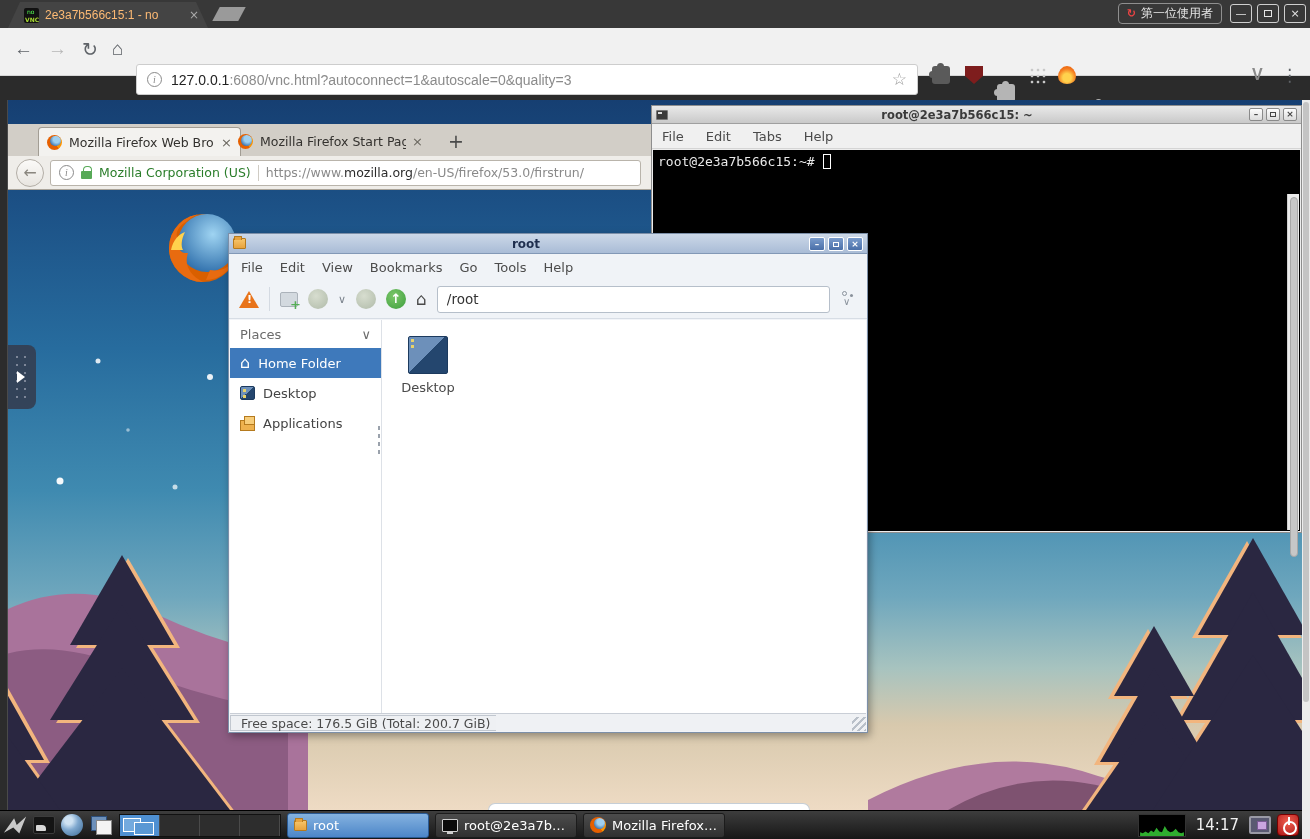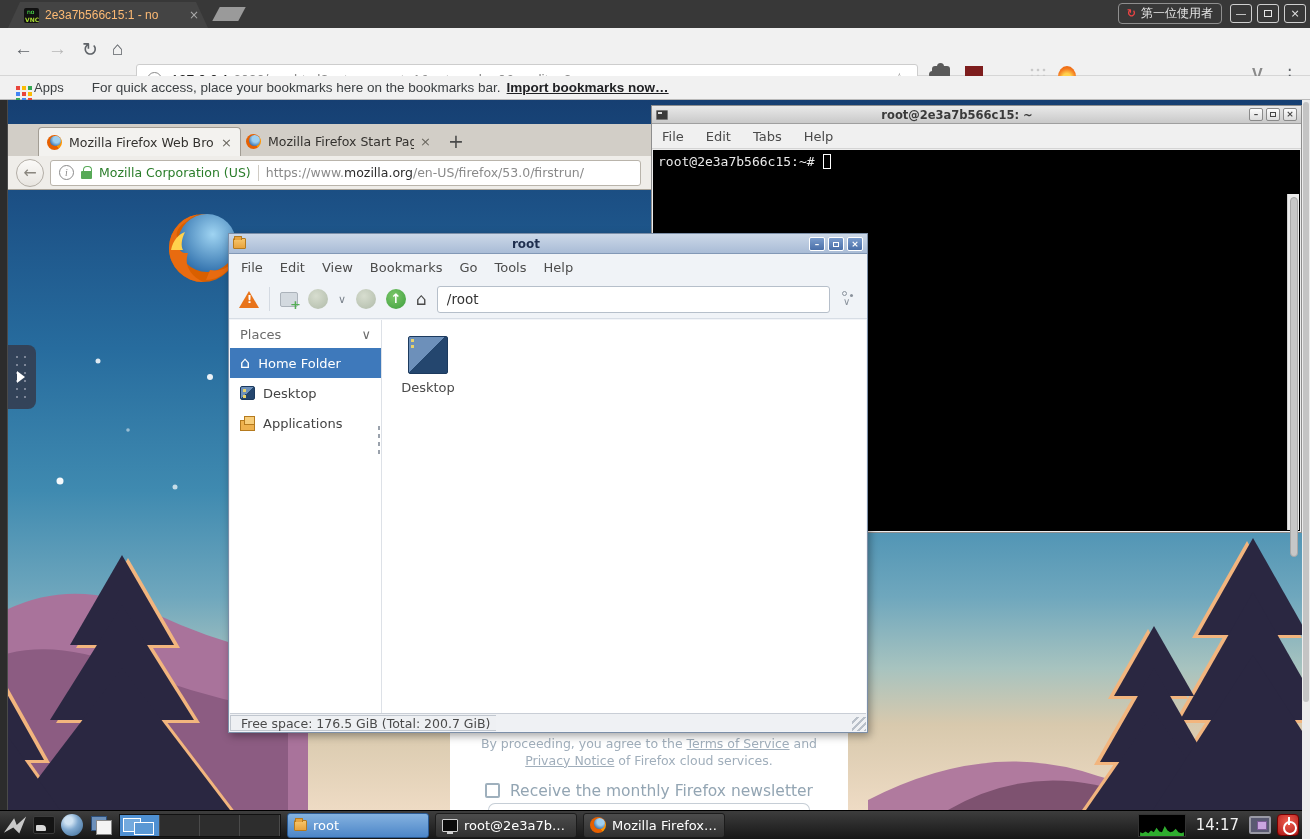--- a/index.html
+++ b/index.html
@@ -217,26 +217,20 @@
     <div class="abs ext puzzle" style="left:1122px; background:#b5b5b5;"></div>
     <div class="abs ext puzzle" style="left:1154px; background:#5a5a5a;"></div>
     <div class="abs ext chatglobe" style="left:1187px;"></div>
     <div class="abs ext proxyoff" style="left:1220px;">
       <span class="badge">off</span>
     </div>
     <span class="abs vimv" style="left:1252px; top:38px;">V</span>
     <span class="abs" id="chrome-menu-dots">⋮</span>
   </div>
 
-  <div class="abs" id="bookmarks-bar">
-    <div id="apps-grid"></div>
-    <span id="apps-label">Apps</span>
-    <span id="bm-hint">For quick access, place your bookmarks here on the bookmarks bar.</span>
-    <span id="bm-import">Import bookmarks now…</span>
-  </div>
 
   <div class="abs" id="vnc-area">
 
     <svg class="abs" id="wallpaper" viewBox="0 0 1294 710">
       <defs>
         <linearGradient id="sky" x1="0" y1="0" x2="0" y2="1">
           <stop offset="0" stop-color="#163f72"></stop>
             <stop offset="0.15" stop-color="#1c5186"></stop>
           <stop offset="0.35" stop-color="#276c9e"></stop>
             <stop offset="0.55" stop-color="#3f8ab0"></stop>
@@ -299,37 +293,30 @@
           <path d="M1146,526 L1186,596 L1106,596 Z"></path>
             <path d="M1146,568 L1200,662 L1092,662 Z"></path>
             <path d="M1146,612 L1214,710 L1078,710 Z"></path>
           <path d="M1245,438 L1300,535 L1190,535 Z"></path>
             <path d="M1245,492 L1318,620 L1172,620 Z"></path>
             <path d="M1245,555 L1345,710 L1145,710 Z"></path>
         </g>
       </g>
     </svg>
 
-    <div class="abs" id="fx-card">
-      <div class="agree"><span>By proceeding, you agree to the </span><a>Terms of Service</a><span> and </span><a>Privacy Notice</a><span> of Firefox cloud services.</span></div>
-      <div class="news">
-        <span class="cb"></span>
-        <span>Receive the monthly Firefox newsletter</span>
-      </div>
-    </div>
     <div class="abs" id="fx-input"></div>
 
     <div class="abs" id="ffwin">
       <div class="abs" id="ff-tabstrip">
         <div class="fftab active" style="left:30px;">
           <span class="fficon" style="width:15px;height:15px;"></span>
           <span class="lbl">Mozilla Firefox Web Bro</span>
           <span class="x">×</span>
         </div>
-        <div class="fftab" style="left:230px;">
+        <div class="fftab" style="left:222px;">
           <span class="fficon" style="width:15px;height:15px;"></span>
           <span class="lbl">Mozilla Firefox Start Pag</span>
           <span class="x">×</span>
         </div>
         <span id="ff-newtab">+</span>
       </div>
       <div class="abs" id="ff-navbar">
         <div id="ff-back">←</div>
         <div id="ff-urlbar">
           <span class="info-i">i</span>

